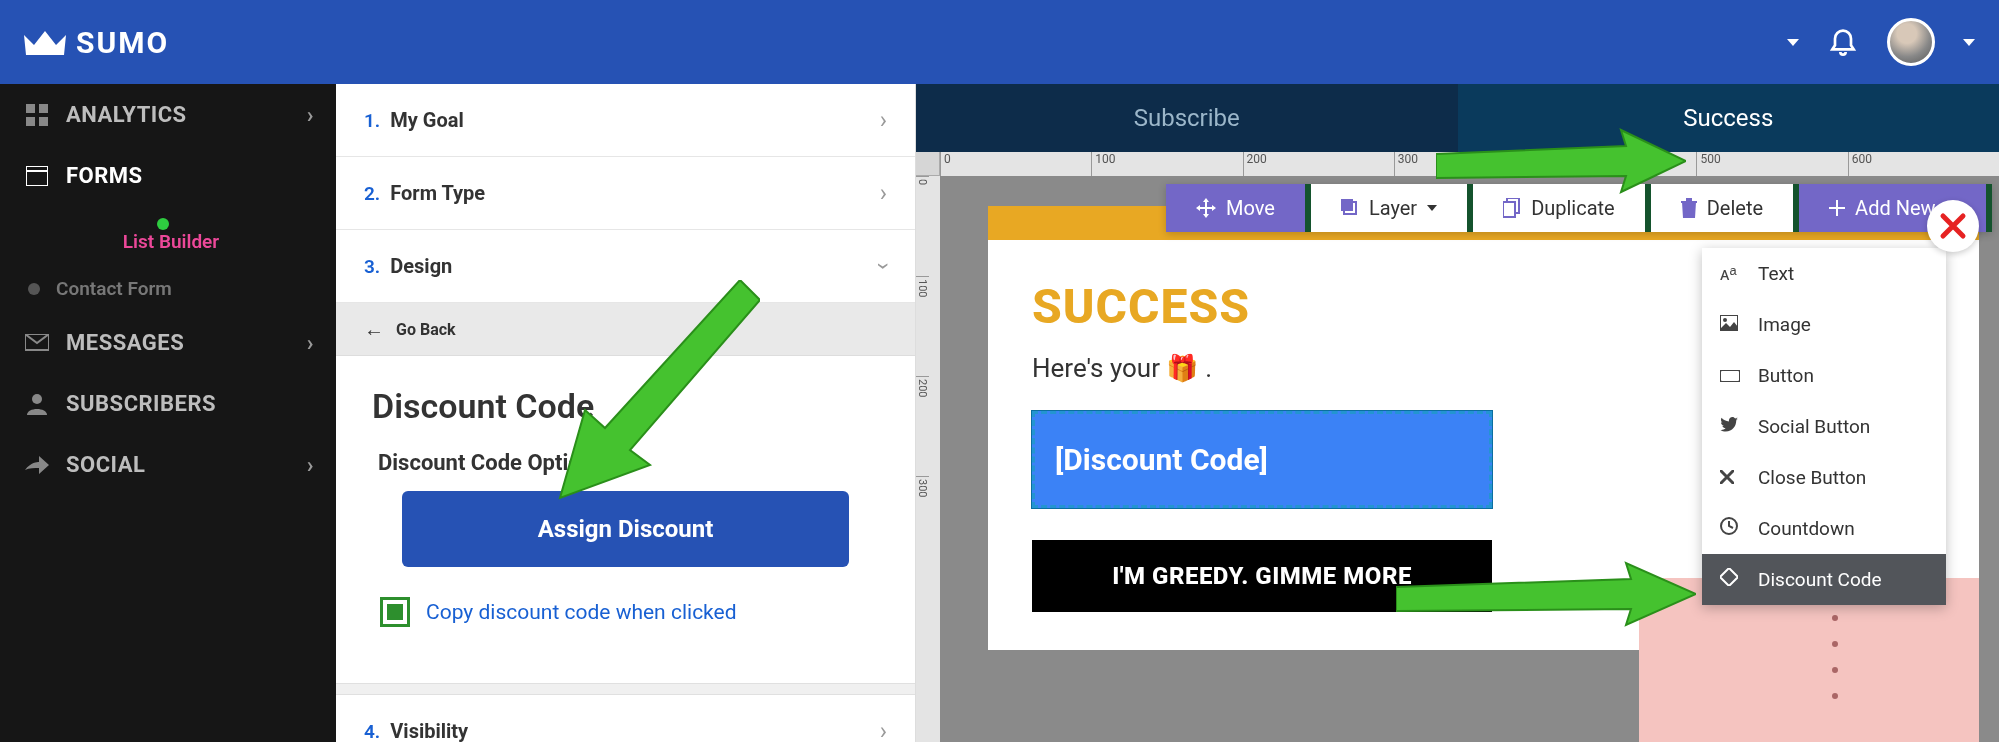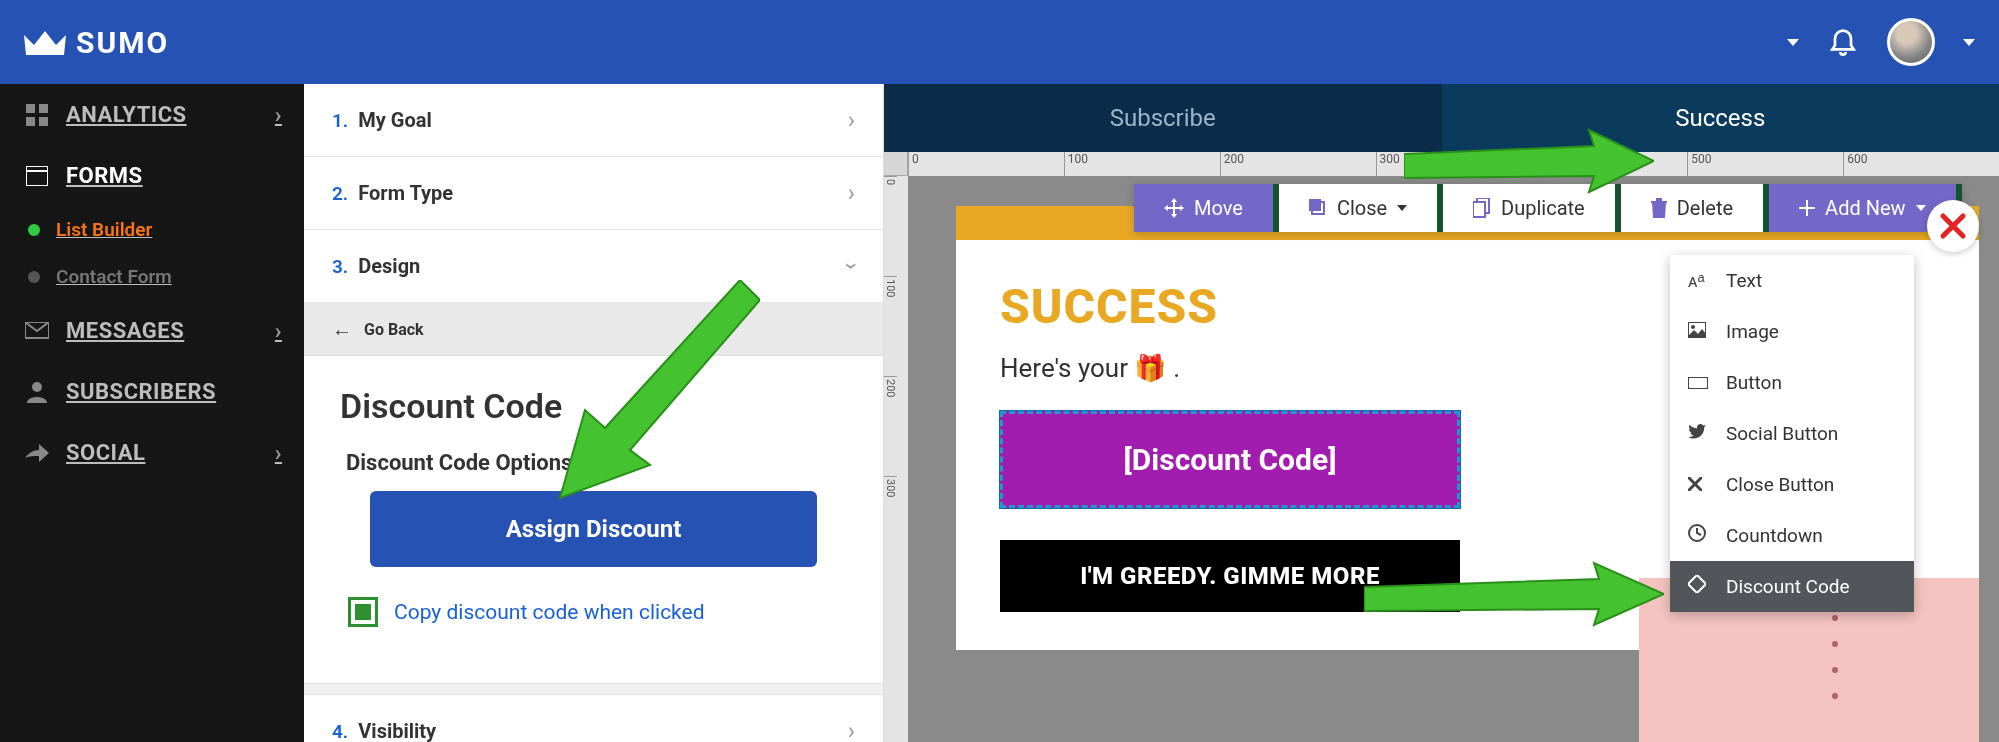--- a/index.html
+++ b/index.html
@@ -13,28 +13,28 @@
 .topbar-spacer { flex: 1; }
 .topbar-right { display: flex; align-items: center; gap: 28px; color: #fff; }
 .caret-down { width: 0; height: 0; border-left: 6px solid transparent; border-right: 6px solid transparent; border-top: 7px solid #fff; }
 .bell-icon svg { width: 32px; height: 32px; }
 .avatar { width: 48px; height: 48px; border-radius: 50%; background: radial-gradient(circle at 40% 30%, #d8c8b8 25%, #888 60%, #555 100%); border: 3px solid #fff; }
 
 
 .main { display: flex; height: calc(100% - 84px); }
 
 
-.sidebar { width: 304px; background: #161616; color: #bdbdbd; text-decoration: underline; }
+.sidebar { width: 336px; background: #161616; color: #bdbdbd; }
 .sidebar-item { display: flex; align-items: center; padding: 18px 22px; font-size: 22px; font-weight: 700; letter-spacing: 0.5px; cursor: pointer; }
 .sidebar-item .sb-icon { width: 30px; margin-right: 14px; display: inline-flex; align-items: center; justify-content: center; }
 .sidebar-item .sb-chevron { margin-left: auto; font-size: 22px; color: #999; }
 .sidebar-item.active { color: #fff; }
 .sidebar-sub { padding: 12px 22px 12px 28px; font-size: 19px; font-weight: 600; display: flex; align-items: center; cursor: pointer; }
 .sidebar-sub .dot { width: 12px; height: 12px; border-radius: 50%; margin-right: 16px; }
-.sidebar-sub.active { color: #f97316; }
+.sidebar-sub.active { color: #ec4899; flex-direction: column; }
 .sidebar-sub.active .dot { background: #2ecc40; }
 .sidebar-sub.muted { color: #777; }
 .sidebar-sub.muted .dot { background: #555; }
 
 
 .steps { width: 580px; background: #fff; border-right: 1px solid #ddd; position: relative; }
 .step-row { display: flex; align-items: center; padding: 22px 28px; border-bottom: 1px solid #e6e6e6; cursor: pointer; }
 .step-num { color: #1860d3; font-size: 19px; font-weight: 600; margin-right: 10px; }
 .step-label { font-size: 20px; font-weight: 700; color: #333; }
 .step-chev { margin-left: auto; color: #999; font-size: 24px; }
@@ -61,32 +61,32 @@
 .ruler-v { position: absolute; left: 0; top: 92px; bottom: 0; width: 24px; background: #e4e4e4; z-index: 2; }
 .ruler-v .vtick { height: 100px; border-top: 1px solid #999; font-size: 11px; color: #555; writing-mode: vertical-rl; text-align: left; padding-top: 2px; }
 .stage { position: absolute; left: 24px; top: 92px; right: 0; bottom: 0; background: #8a8a8a; overflow: hidden; }
 
 .form-wrapper { position: absolute; left: 48px; top: 30px; right: 20px; background: #fff; }
 .form-topbar { height: 34px; background: #e8a823; }
 .form-body { padding: 38px 44px; position: relative; }
 .success-h { font-size: 48px; font-weight: 800; color: #e8a823; letter-spacing: 1px; margin-bottom: 18px; }
 .intro { font-size: 26px; color: #333; margin-bottom: 28px; }
 .gift { font-size: 26px; }
-.discount-block { background: #a21caf; color: #fff; font-size: 30px; font-weight: 700; text-align: center; padding: 28px 20px; border: 3px dashed #2395d1; outline: 1px solid #0c6ea0; width: 460px; }
+.discount-block { background: #3b82f6; color: #fff; font-size: 30px; font-weight: 700; padding: 28px 20px; border: 3px dashed #2395d1; outline: 1px solid #0c6ea0; width: 460px; }
 .cta-block { background: #000; color: #fff; font-size: 24px; font-weight: 800; text-align: center; padding: 22px 20px; width: 460px; margin-top: 32px; letter-spacing: 0.5px; }
 
 
 .float-toolbar { position: absolute; top: 100px; left: 250px; display: flex; background: #fff; box-shadow: 0 2px 8px rgba(0,0,0,0.2); z-index: 10; }
 .tb-btn { display: flex; align-items: center; padding: 12px 30px; font-size: 20px; border-right: 6px solid #14532d; cursor: pointer; color: #333; }
 .tb-btn.purple { background: #7367c7; color: #fff; }
 .tb-btn .tb-icon { margin-right: 10px; display: inline-flex; }
 .tb-caret { margin-left: 10px; width: 0; height: 0; border-left: 5px solid transparent; border-right: 5px solid transparent; border-top: 6px solid currentColor; }
 
 
-.dropdown { position: absolute; top: 171px; left: 786px; width: 244px; background: #fff; box-shadow: 0 3px 12px rgba(0,0,0,0.25); z-index: 11; }
+.dropdown { position: absolute; top: 164px; left: 786px; width: 244px; background: #fff; box-shadow: 0 3px 12px rgba(0,0,0,0.25); z-index: 11; }
 .dd-item { display: flex; align-items: center; padding: 14px 18px; font-size: 19px; color: #333; cursor: pointer; }
 .dd-item .dd-icon { width: 26px; margin-right: 12px; color: #444; }
 .dd-item.highlight { background: #52555a; color: #fff; }
 .dd-item.highlight .dd-icon { color: #fff; }
 
 
 .close-circle { position: absolute; top: 116px; right: 20px; width: 52px; height: 52px; border-radius: 50%; background: #fff; display: flex; align-items: center; justify-content: center; box-shadow: 0 2px 6px rgba(0,0,0,0.2); z-index: 12; cursor: pointer; }
 .close-circle svg { width: 30px; height: 30px; }
 
 
@@ -281,21 +281,21 @@
           </span>
         <span>Move</span>
       </div>
       <div class="tb-btn">
         <span class="tb-icon">
             <svg width="18" height="18" viewBox="0 0 18 18">
               <rect x="3" y="3" width="12" height="12" fill="none" stroke="#7367c7" stroke-width="2"></rect>
               <rect x="0" y="0" width="12" height="12" fill="#7367c7"></rect>
             </svg>
           </span>
-        <span>Close</span>
+        <span>Layer</span>
         <span class="tb-caret"></span>
       </div>
       <div class="tb-btn">
         <span class="tb-icon">
             <svg width="18" height="20" viewBox="0 0 18 20">
               <rect x="4" y="0" width="12" height="15" fill="none" stroke="#7367c7" stroke-width="2"></rect>
               <rect x="0" y="4" width="12" height="15" fill="#fff" stroke="#7367c7" stroke-width="2"></rect>
             </svg>
           </span>
         <span>Duplicate</span>

